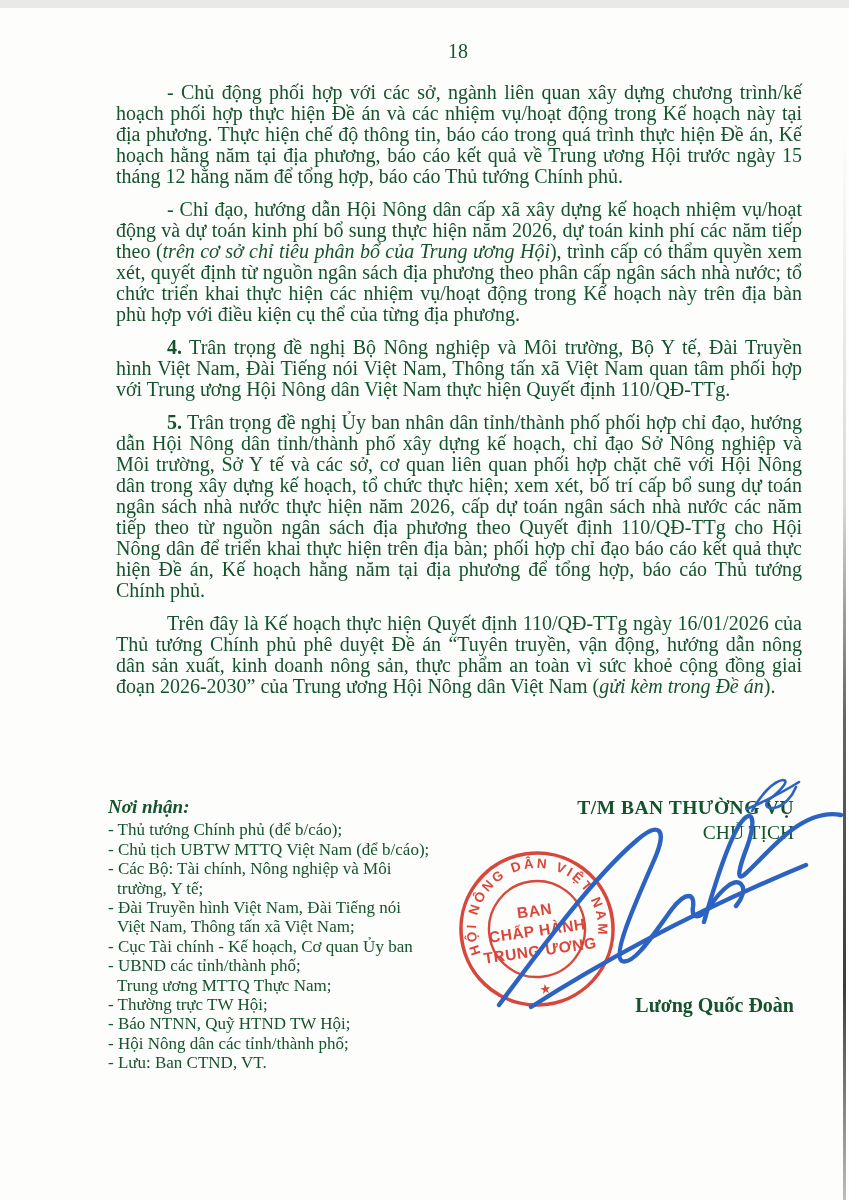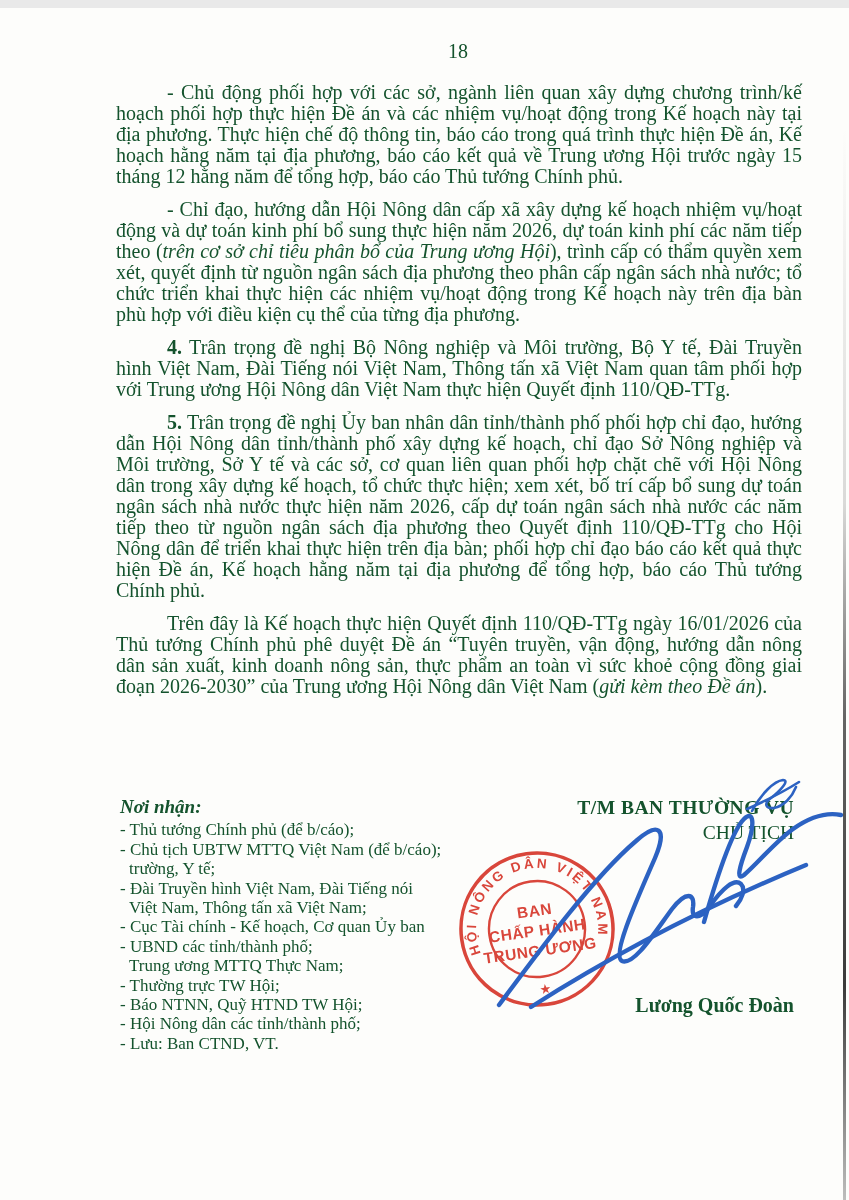--- a/index.html
+++ b/index.html
@@ -18,21 +18,21 @@
   }
   .body-text{
     position:absolute;top:74px;left:116px;width:686px;
     font-size:20px;line-height:21px;text-align:justify;
   }
   .para{margin:0 0 12px 0;text-indent:51px;}
   .italic{font-style:italic;}
   .bold{font-weight:bold;}
 
   .recipients{
-    position:absolute;left:120px;top:789px;width:345px;
+    position:absolute;left:108px;top:789px;width:345px;
     font-size:17px;line-height:19.4px;
   }
   .recipients-title{
     font-weight:bold;font-style:italic;font-size:19px;
     margin-bottom:4px;
   }
   .recipient-line{white-space:nowrap;}
   .recipient-line.cont{padding-left:9px;}
 
   .sig-line{
@@ -85,28 +85,29 @@
 
 <div class="page">
 
   <div class="page-number">18</div>
 
   <div class="body-text">
       <p class="para"><span>- Chủ động phối hợp với các sở, ngành liên quan xây dựng chương trình/kế hoạch phối hợp thực hiện Đề án và các nhiệm vụ/hoạt động trong Kế hoạch này tại địa phương. Thực hiện chế độ thông tin, báo cáo trong quá trình thực hiện Đề án, Kế hoạch hằng năm tại địa phương, báo cáo kết quả về Trung ương Hội trước ngày 15 tháng 12 hằng năm để tổng hợp, báo cáo Thủ tướng Chính phủ.</span></p>
       <p class="para"><span>- Chỉ đạo, hướng dẫn Hội Nông dân cấp xã xây dựng kế hoạch nhiệm vụ/hoạt động và dự toán kinh phí bổ sung thực hiện năm 2026, dự toán kinh phí các năm tiếp theo (</span><span class="italic">trên cơ sở chỉ tiêu phân bổ của Trung ương Hội</span><span>), trình cấp có thẩm quyền xem xét, quyết định từ nguồn ngân sách địa phương theo phân cấp ngân sách nhà nước; tổ chức triển khai thực hiện các nhiệm vụ/hoạt động trong Kế hoạch này trên địa bàn phù hợp với điều kiện cụ thể của từng địa phương.</span></p>
       <p class="para"><span class="bold">4.</span><span> Trân trọng đề nghị Bộ Nông nghiệp và Môi trường, Bộ Y tế, Đài Truyền hình Việt Nam, Đài Tiếng nói Việt Nam, Thông tấn xã Việt Nam quan tâm phối hợp với Trung ương Hội Nông dân Việt Nam thực hiện Quyết định 110/QĐ-TTg.</span></p>
       <p class="para"><span class="bold">5.</span><span> Trân trọng đề nghị Ủy ban nhân dân tỉnh/thành phố phối hợp chỉ đạo, hướng dẫn Hội Nông dân tỉnh/thành phố xây dựng kế hoạch, chỉ đạo Sở Nông nghiệp và Môi trường, Sở Y tế và các sở, cơ quan liên quan phối hợp chặt chẽ với Hội Nông dân trong xây dựng kế hoạch, tổ chức thực hiện; xem xét, bố trí cấp bổ sung dự toán ngân sách nhà nước thực hiện năm 2026, cấp dự toán ngân sách nhà nước các năm tiếp theo từ nguồn ngân sách địa phương theo Quyết định 110/QĐ-TTg cho Hội Nông dân để triển khai thực hiện trên địa bàn; phối hợp chỉ đạo báo cáo kết quả thực hiện Đề án, Kế hoạch hằng năm tại địa phương để tổng hợp, báo cáo Thủ tướng Chính phủ.</span></p>
-      <p class="para"><span>Trên đây là Kế hoạch thực hiện Quyết định 110/QĐ-TTg ngày 16/01/2026 của Thủ tướng Chính phủ phê duyệt Đề án “Tuyên truyền, vận động, hướng dẫn nông dân sản xuất, kinh doanh nông sản, thực phẩm an toàn vì sức khoẻ cộng đồng giai đoạn 2026-2030” của Trung ương Hội Nông dân Việt Nam (</span><span class="italic">gửi kèm theo Đề án</span><span>).</span></p>
+      <p class="para"><span>Trên đây là Kế hoạch thực hiện Quyết định 110/QĐ-TTg ngày 16/01/2026 của Thủ tướng Chính phủ phê duyệt Đề án “Tuyên truyền, vận động, hướng dẫn nông dân sản xuất, kinh doanh nông sản, thực phẩm an toàn vì sức khoẻ cộng đồng giai đoạn 2026-2030” của Trung ương Hội Nông dân Việt Nam (</span><span class="italic">gửi kèm trong Đề án</span><span>).</span></p>
     </div>
 
   <div class="recipients">
     <div class="recipients-title">Nơi nhận:</div>
     <div>
         <div class="recipient-line">- Thủ tướng Chính phủ (để b/cáo);</div>
         <div class="recipient-line">- Chủ tịch UBTW MTTQ Việt Nam (để b/cáo);</div>
+        <div class="recipient-line">- Các Bộ: Tài chính, Nông nghiệp và Môi</div>
         <div class="recipient-line cont">trường, Y tế;</div>
         <div class="recipient-line">- Đài Truyền hình Việt Nam, Đài Tiếng nói</div>
         <div class="recipient-line cont">Việt Nam, Thông tấn xã Việt Nam;</div>
         <div class="recipient-line">- Cục Tài chính - Kế hoạch, Cơ quan Ủy ban</div>
         <div class="recipient-line">- UBND các tỉnh/thành phố;</div>
         <div class="recipient-line cont">Trung ương MTTQ Thực Nam;</div>
         <div class="recipient-line">- Thường trực TW Hội;</div>
         <div class="recipient-line">- Báo NTNN, Quỹ HTND TW Hội;</div>
         <div class="recipient-line">- Hội Nông dân các tỉnh/thành phố;</div>
         <div class="recipient-line">- Lưu: Ban CTND, VT.</div>

